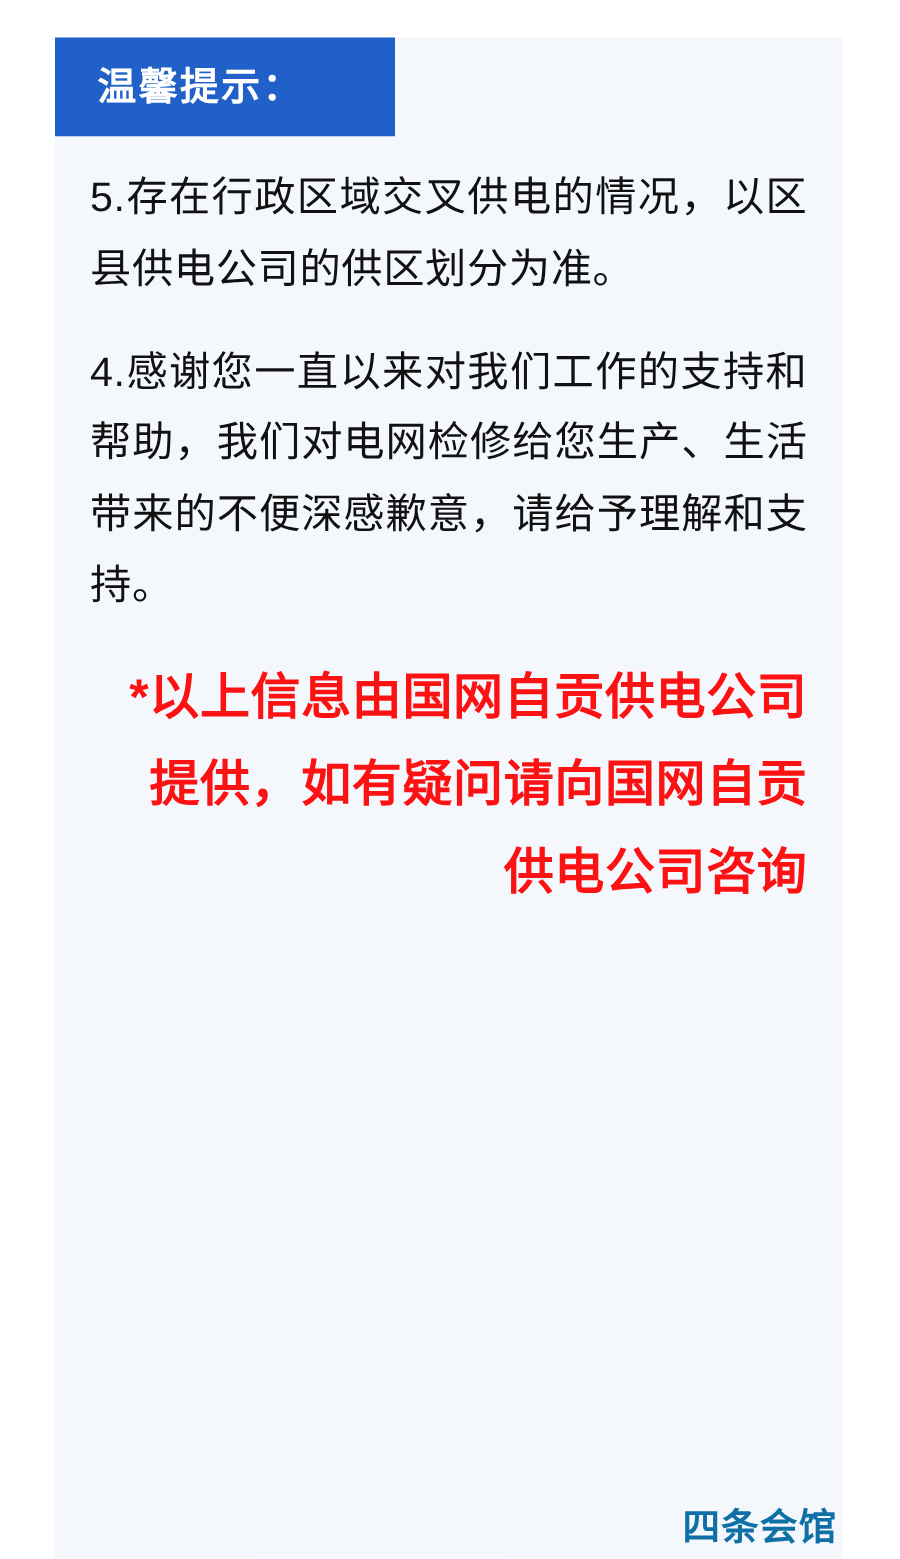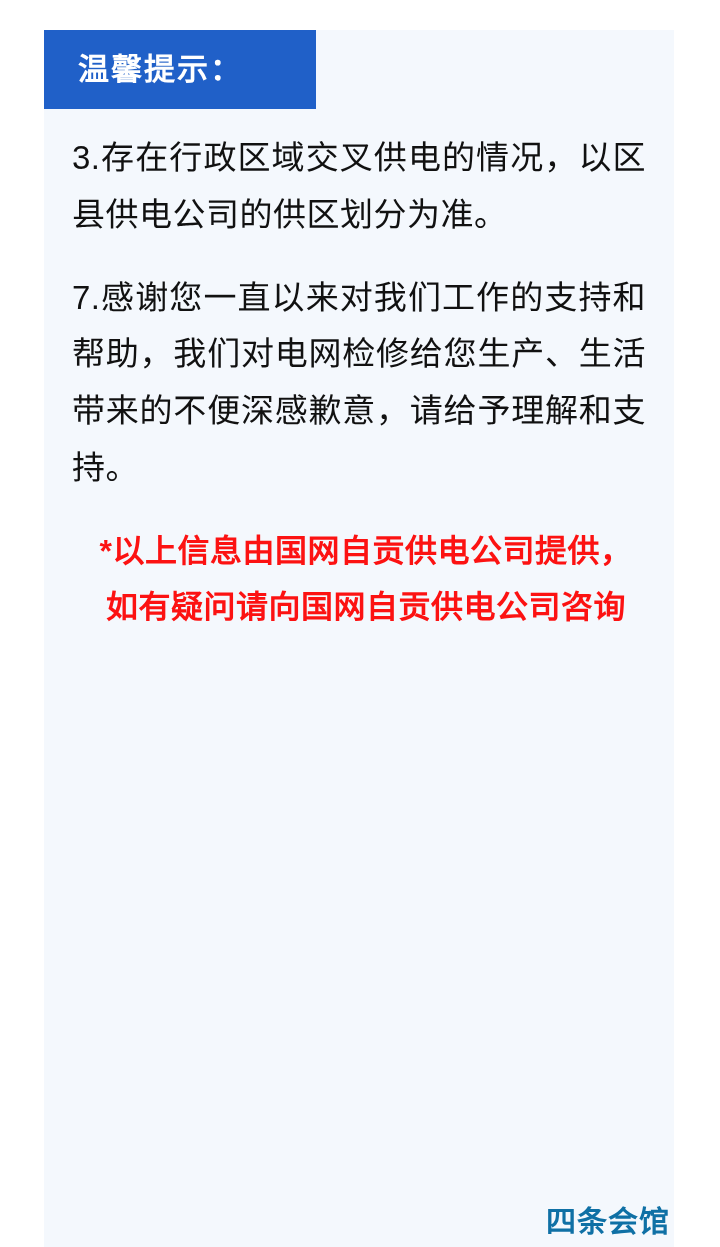--- a/index.html
+++ b/index.html
@@ -67,27 +67,27 @@
     font-size: 33px;
     line-height: 1.72;
     letter-spacing: 0.5px;
     margin: 0 0 26px 0;
     text-align: justify;
     font-weight: 400;
   }
 
   .notice-footer {
     color: #fc1212;
-    font-size: 32px;
+    font-size: 40px;
     font-weight: bold;
     line-height: 1.75;
     letter-spacing: 0.5px;
     margin: 18px 0 0 0;
     padding-left: 14px;
-    text-align: center;
+    text-align: right;
   }
 
   .watermark {
     position: absolute;
     right: 6px;
     bottom: 6px;
     font-size: 30px;
     font-weight: bold;
     color: #0369a1;
     letter-spacing: 1px;
@@ -101,20 +101,20 @@
 
 <div class="page">
 
   <div class="notice-panel"></div>
 
   <div class="notice-header">
     <span class="notice-header-text">温馨提示：</span>
   </div>
 
   <div class="notice-body">
-    <p class="notice-item">3.存在行政区域交叉供电的情况，以区县供电公司的供区划分为准。</p>
-    <p class="notice-item">7.感谢您一直以来对我们工作的支持和帮助，我们对电网检修给您生产、生活带来的不便深感歉意，请给予理解和支持。</p>
+    <p class="notice-item">5.存在行政区域交叉供电的情况，以区县供电公司的供区划分为准。</p>
+    <p class="notice-item">4.感谢您一直以来对我们工作的支持和帮助，我们对电网检修给您生产、生活带来的不便深感歉意，请给予理解和支持。</p>
     <p class="notice-footer">*以上信息由国网自贡供电公司提供，如有疑问请向国网自贡供电公司咨询</p>
   </div>
 
   <div class="watermark">四条会馆</div>
 
 </div>
 
 </body></html>

